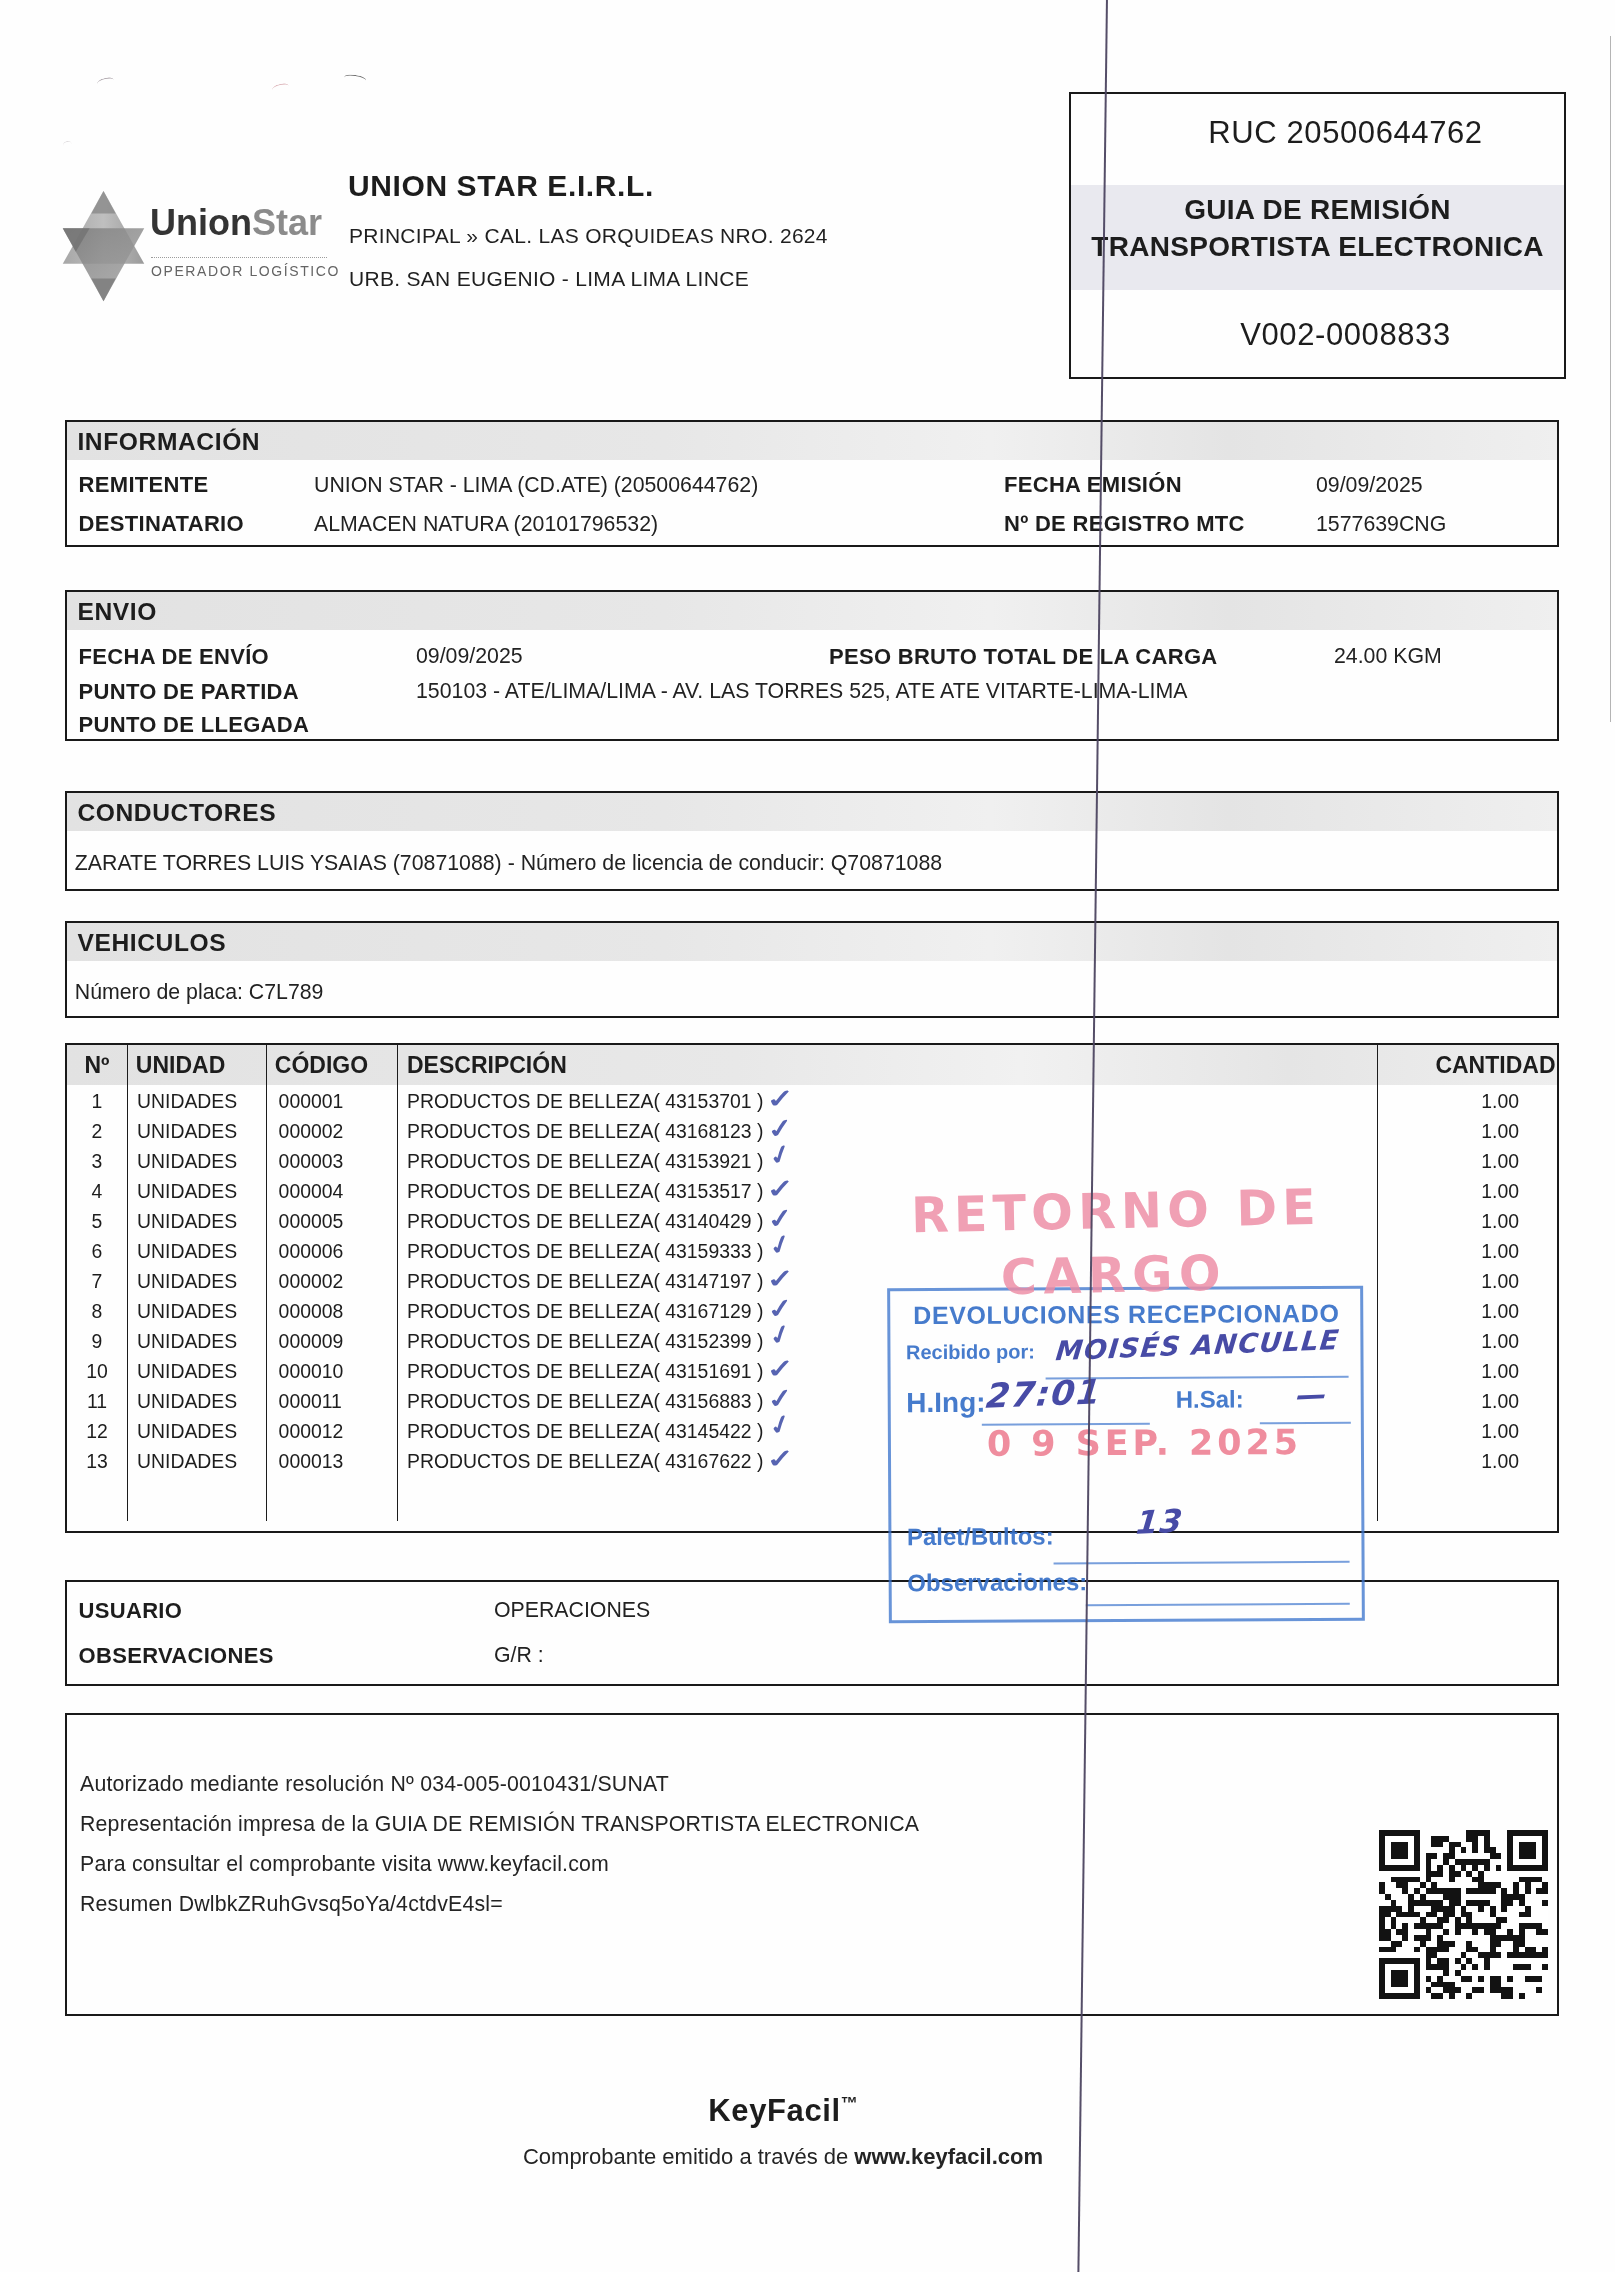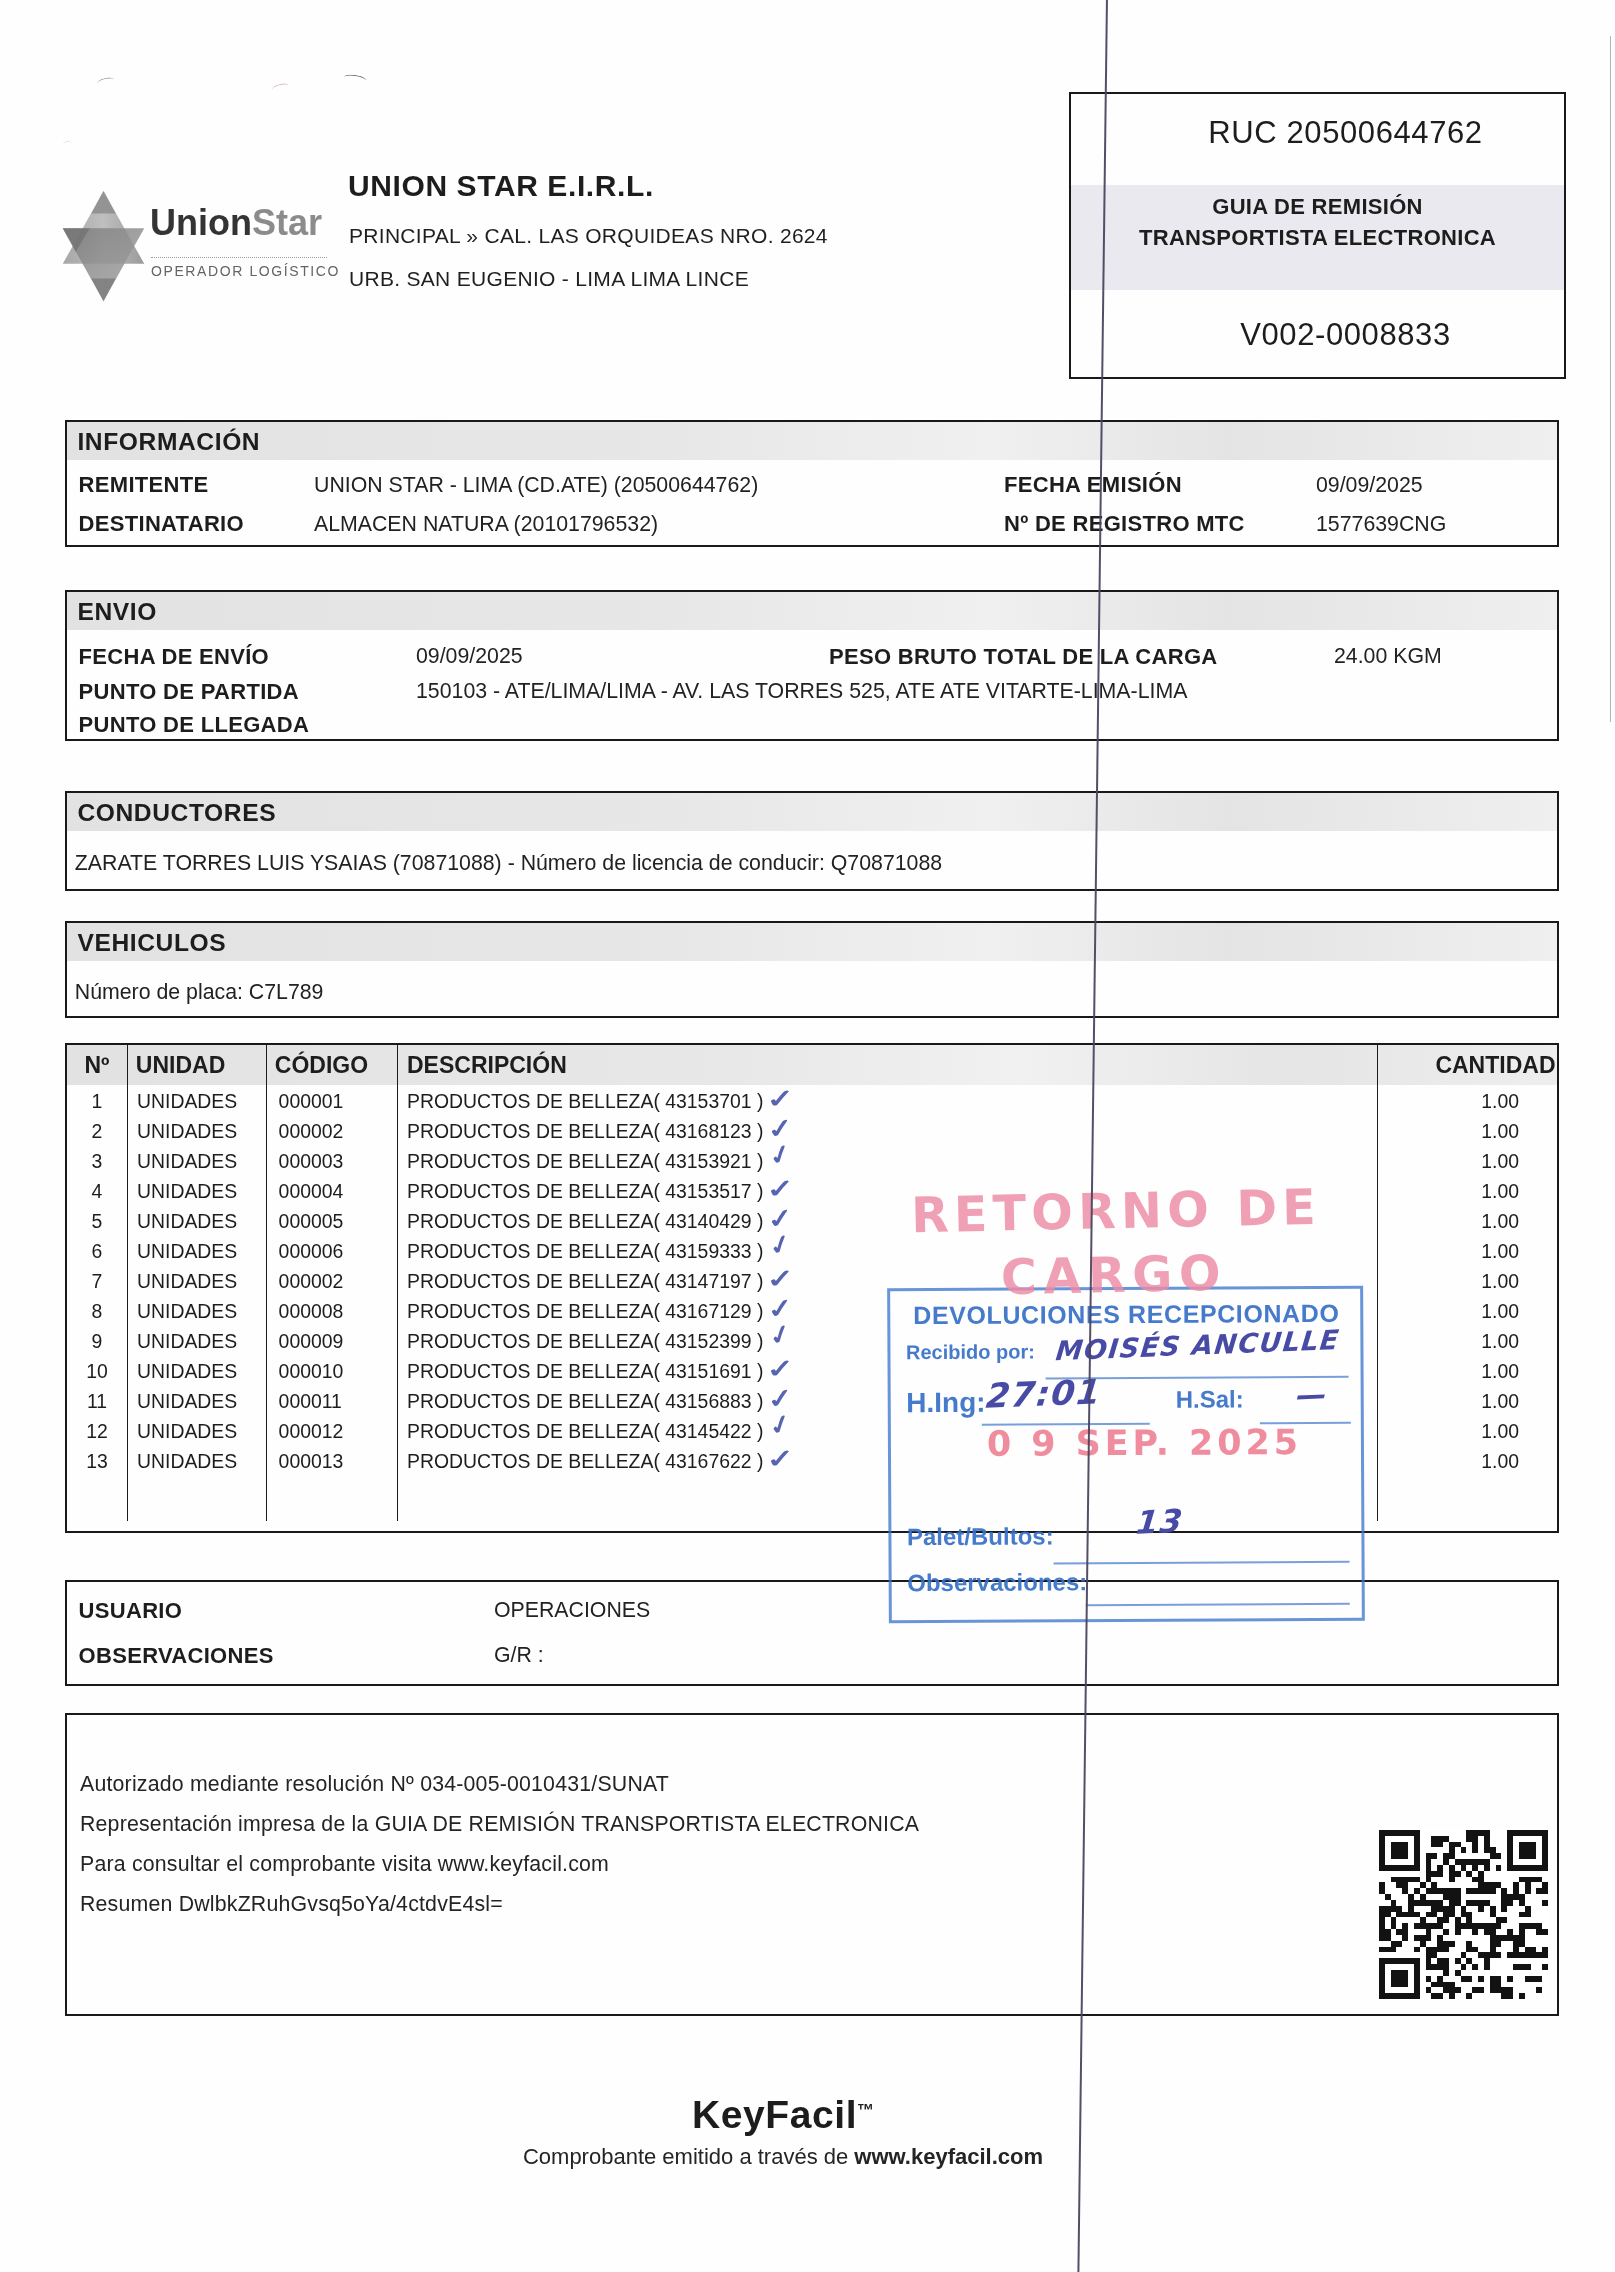--- a/index.html
+++ b/index.html
@@ -19,21 +19,21 @@
   .val{position:absolute;font-size:21.3px;white-space:nowrap;color:#222;}
   
   .company-name{position:absolute;font-size:30px;font-weight:bold;letter-spacing:0.6px;}
   .addr{position:absolute;font-size:21px;color:#1f1f1f;letter-spacing:0.3px;}
   .brand-union{font-size:36px;font-weight:600;color:#343434;}
   .brand-star{font-size:36px;font-weight:bold;color:#8b8b8b;}
   .brand-rule{position:absolute;width:176px;border-top:1.9px dotted #9c9c9c;}
   .tagline{position:absolute;font-size:14px;color:#646464;letter-spacing:1.6px;}
   .ruc-line{position:absolute;width:100%;text-align:center;font-size:31px;font-weight:500;letter-spacing:0.6px;margin-left:28px;}
   .ruc-band{position:absolute;left:0;right:0;height:105px;background:#e9e9ef;}
-  .ruc-band div{width:100%;text-align:center;font-weight:bold;font-size:22px;letter-spacing:0.3px;}
+  .ruc-band div{width:100%;text-align:center;font-weight:bold;font-size:28px;letter-spacing:0.3px;}
   
   .thead,.trow{display:grid;grid-template-columns:61px 139px 131px 980px 184px;}
   .thead{height:40px;background:linear-gradient(90deg,#e2e2e2,#e8e8e8 45%,#f1f1f1 64%,#e5e5e5 82%,#eeeeee);}
   .thead div{font-weight:bold;font-size:23px;padding-top:6.5px;}
   .c-border{border-right:1.9px solid #1c1c1c;}
   .trow{height:30px;}
   .trow div{font-size:19.4px;padding-top:5.2px;}
   .cell-n{text-align:center;font-size:20px;}
   .cell-desc{padding-left:9px;white-space:nowrap;}
   .cell-qty{text-align:right;padding-right:43px;font-size:20px;}
@@ -46,21 +46,21 @@
     color:#ee8ca4;opacity:.82;font-size:49px;letter-spacing:5.2px;transform:rotate(-1.2deg);z-index:22;white-space:nowrap;}
   .stamp-box{position:absolute;border:3.2px solid rgba(62,118,205,.78);z-index:21;transform:rotate(-.3deg);}
   .sb-text{position:absolute;color:rgba(54,112,200,.92);font-weight:bold;white-space:nowrap;}
   .sb-line{position:absolute;border-bottom:2.6px solid rgba(62,118,205,.7);}
   .hand{position:absolute;font-family:"DejaVu Sans",sans-serif;font-style:italic;font-weight:bold;
     color:#474ba6;white-space:nowrap;transform:skewX(-8deg) rotate(-2deg);letter-spacing:1.3px;z-index:23;}
   .stamp-date{position:absolute;font-family:"DejaVu Sans",sans-serif;font-weight:bold;color:#ec7287;
     opacity:.8;font-size:35px;letter-spacing:3.9px;white-space:nowrap;z-index:22;}
   
   .foot-line{position:absolute;font-size:21.3px;letter-spacing:0.2px;white-space:nowrap;color:#242424;}
-  .kf-name{font-size:39px;font-weight:bold;letter-spacing:0.6px;}
+  .kf-name{font-size:31px;font-weight:bold;letter-spacing:0.6px;}
   .kf-tm{font-size:17px;vertical-align:11.6px;font-weight:bold;}
   .kf-sub{font-size:22px;color:#242424;}
   .kf-sub b{font-weight:bold;}
   
   .fold{position:absolute;left:1106px;top:-3.9px;width:1.9px;height:2284px;background:#4c4560;
         opacity:.95;transform:rotate(.72deg);transform-origin:top center;z-index:50;}
   .edge{position:absolute;left:1610px;top:36px;width:1.3px;height:686px;background:#5a5a5a;opacity:.45;}
   .mark{position:absolute;border-top:1.9px solid rgba(110,95,105,.55);border-radius:50% 50% 0 0;
         width:17px;height:6.5px;transform:rotate(-14deg);}
   .qr-wrap{position:absolute;background:#fff;}

